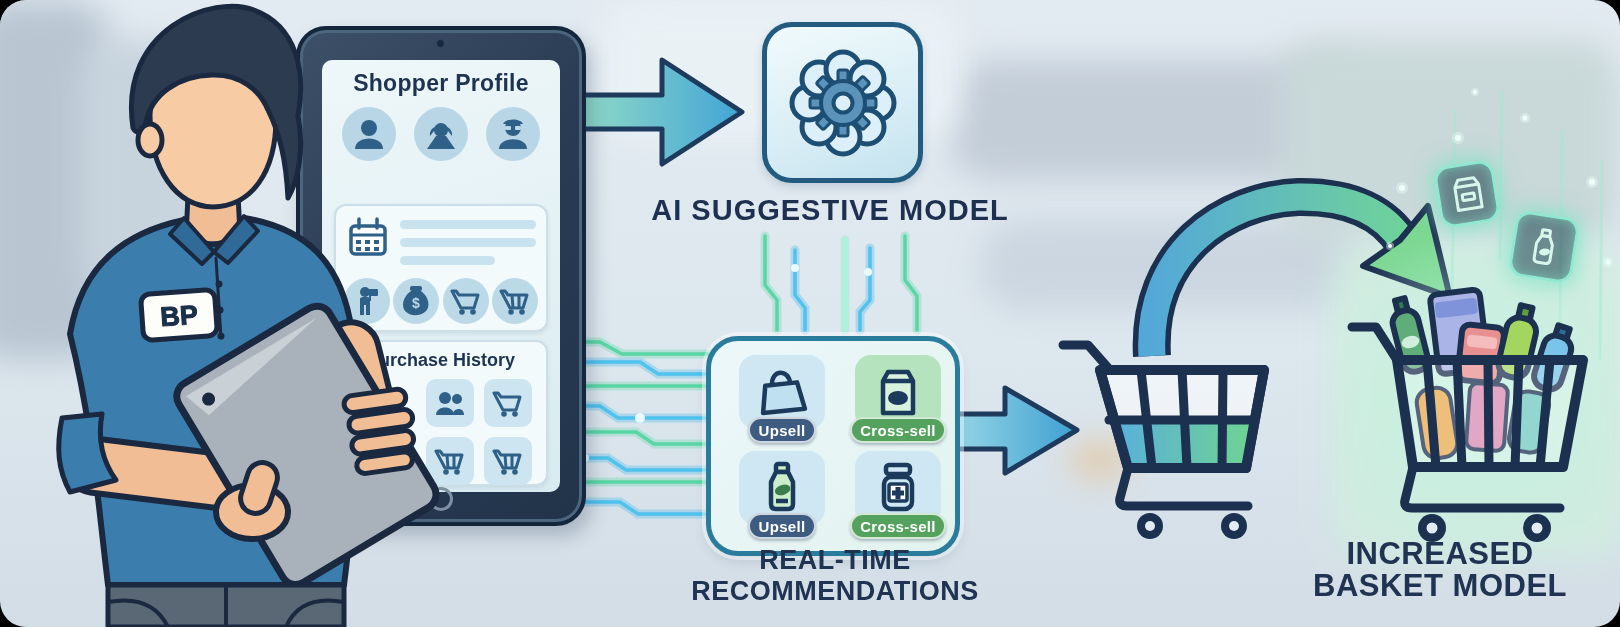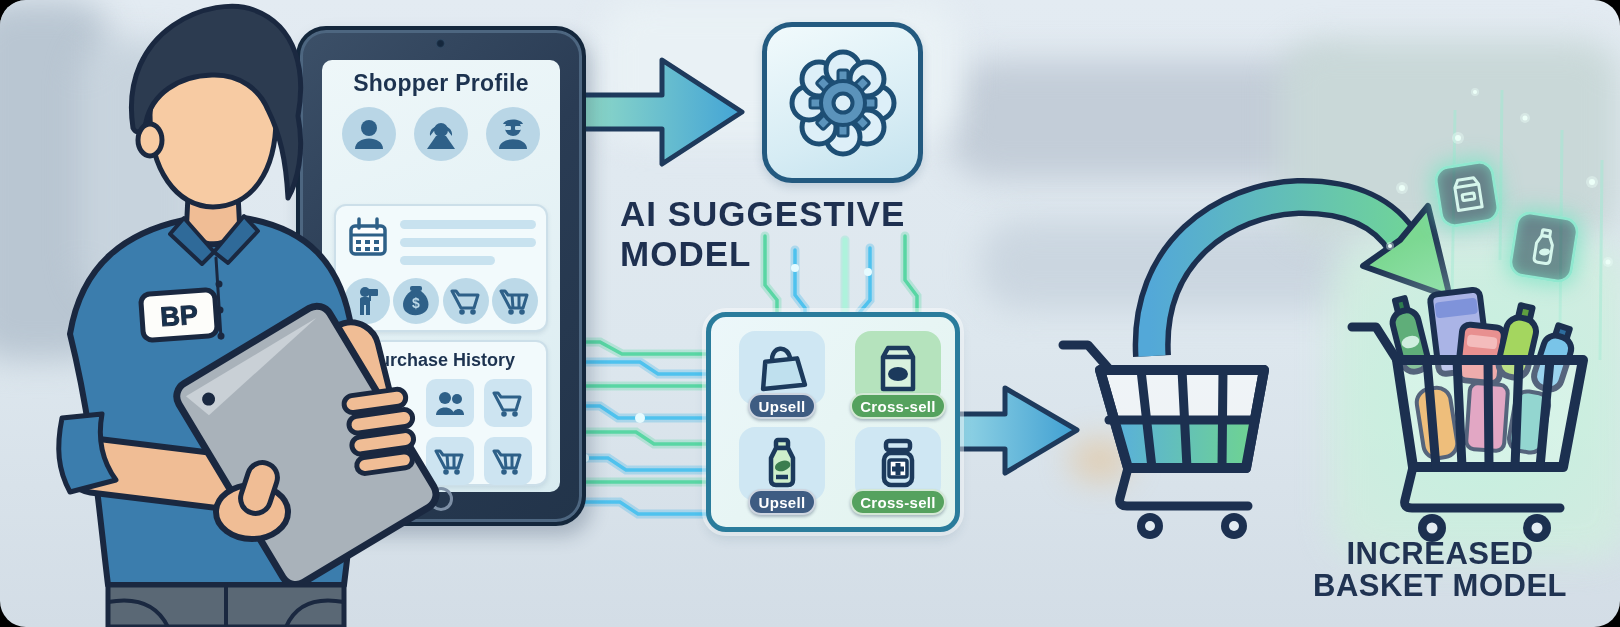--- a/index.html
+++ b/index.html
@@ -37,24 +37,24 @@
   .icon-row{display:flex;justify-content:space-between;padding:4px 8px 0 8px;}
   .ic-circle{width:46px;height:46px;border-radius:50%;background:#bcd9e8;display:flex;align-items:center;justify-content:center;}
   .card-title{text-align:center;font-size:18px;font-weight:bold;color:#1d3350;margin-top:8px;}
   .hist-grid{display:flex;flex-wrap:wrap;justify-content:flex-end;gap:10px;padding:8px 14px 0 60px;}
   .h-tile{width:48px;height:48px;border-radius:10px;background:#cde4f1;display:flex;align-items:center;justify-content:center;}
   
   .ai-box{position:absolute;left:762px;top:22px;width:161px;height:161px;z-index:5;border-radius:30px;
      background:linear-gradient(160deg,#f1fafc 0%,#d6ecf4 65%,#c3e2ee 100%);
      border:5px solid #235a80;box-shadow:0 4px 10px rgba(40,80,110,.18);
      display:flex;align-items:center;justify-content:center;}
-  .ai-label{position:absolute;left:620px;top:194px;width:420px;z-index:5;text-align:left;
-     font-size:35px;font-weight:bold;color:#1e3050;letter-spacing:1px;}
+  .ai-label{position:absolute;left:620px;top:194px;width:420px;z-index:5;text-align:center;
+     font-size:29px;font-weight:bold;color:#1e3050;letter-spacing:1px;}
   
-  .reco-panel{position:absolute;left:706px;top:312px;width:254px;height:220px;z-index:5;border-radius:20px;
+  .reco-panel{position:absolute;left:706px;top:336px;width:254px;height:220px;z-index:5;border-radius:32px;
      border:5px solid #2a7c9c;background:linear-gradient(135deg,#ecf7fa 0%,#e2f3ee 100%);
      box-shadow:0 0 0 4px rgba(255,255,255,.45),0 6px 12px rgba(40,80,110,.15);}
   .tile{position:absolute;width:86px;height:74px;border-radius:16px;display:flex;align-items:center;justify-content:center;}
   .tile.blue{background:#cfe7f3;}
   .tile.green{background:#b5e3bd;}
   .pill{position:absolute;height:26px;border-radius:13px;color:#fff;font-size:15px;font-weight:bold;
      display:flex;align-items:center;justify-content:center;letter-spacing:.3px;
      border:2px solid rgba(255,255,255,.75);box-shadow:0 2px 3px rgba(30,50,80,.3);}
   .pill.upsell{background:#3e5c82;width:68px;}
   .pill.cross{background:#55a25e;width:96px;}
@@ -468,20 +468,24 @@
         <path d="M-2.5,-1 h5 v3.5 h3.5 v5 h-3.5 v3.5 h-5 v-3.5 h-3.5 v-5 h3.5 Z" fill="#1c3a5c" stroke="none"></path>
           </g>
         </svg>
     </div>
     <div class="pill upsell" style="left:37px;top:76px;">Upsell</div>
     <div class="pill cross" style="left:139px;top:76px;">Cross-sell</div>
     <div class="pill upsell" style="left:37px;top:172px;">Upsell</div>
     <div class="pill cross" style="left:139px;top:172px;">Cross-sell</div>
   </div>
 
+  <div class="reco-label">
+    <div>REAL-TIME</div>
+    <div>RECOMMENDATIONS</div>
+  </div>
 
   <div class="outcome-label">
     <div>INCREASED</div>
     <div>BASKET MODEL</div>
   </div>
 
   <div class="neon a">
     <svg width="40" height="40" viewBox="-20 -20 40 40">
         <g stroke="#d6f6ec" stroke-width="3" fill="none" stroke-linejoin="round">
       <path d="M-11,-8 L-7,-15 L9,-15 L13,-8 L13,15 L-11,15 Z"></path>

